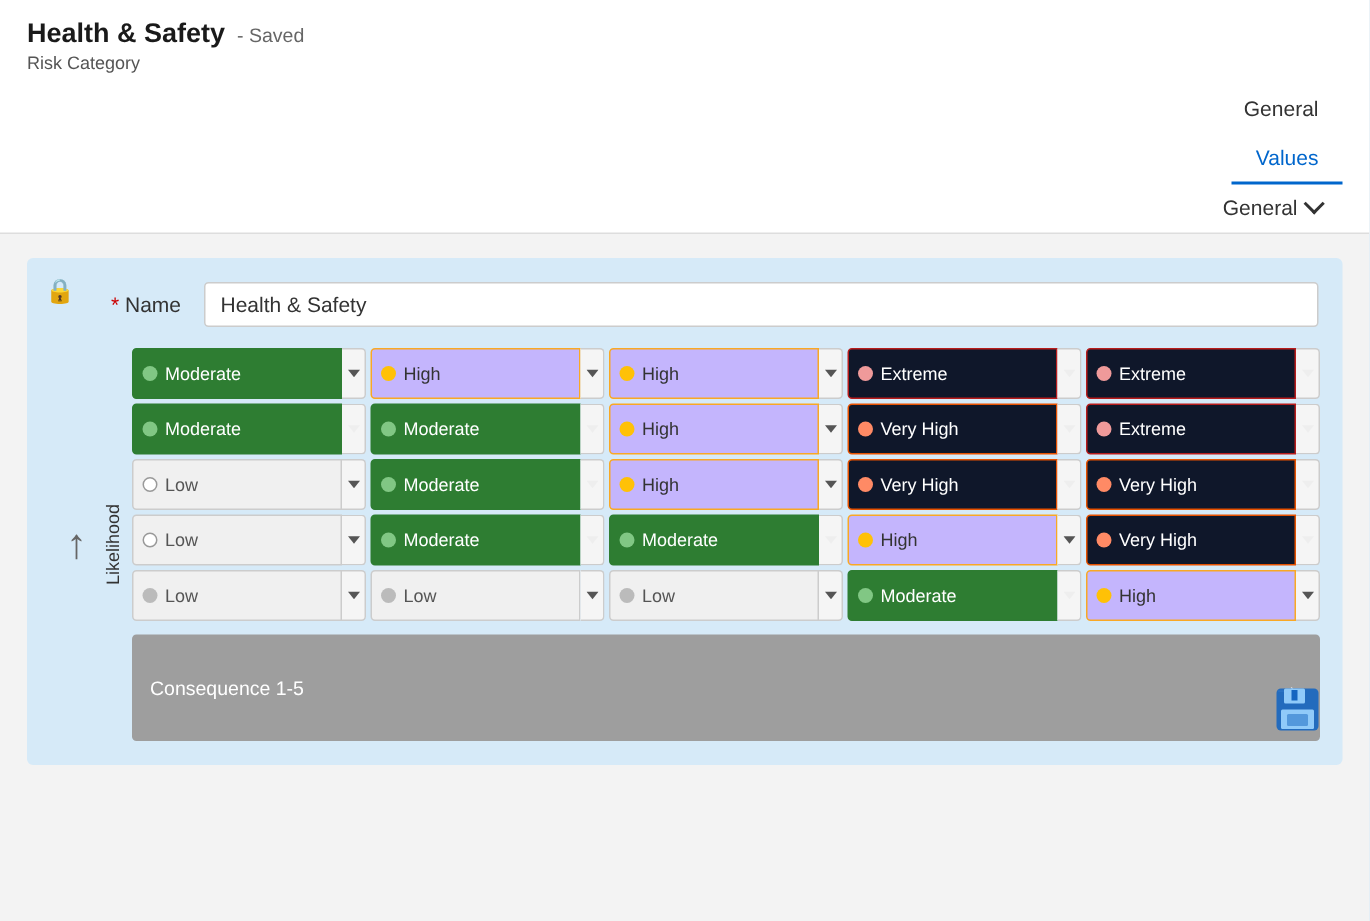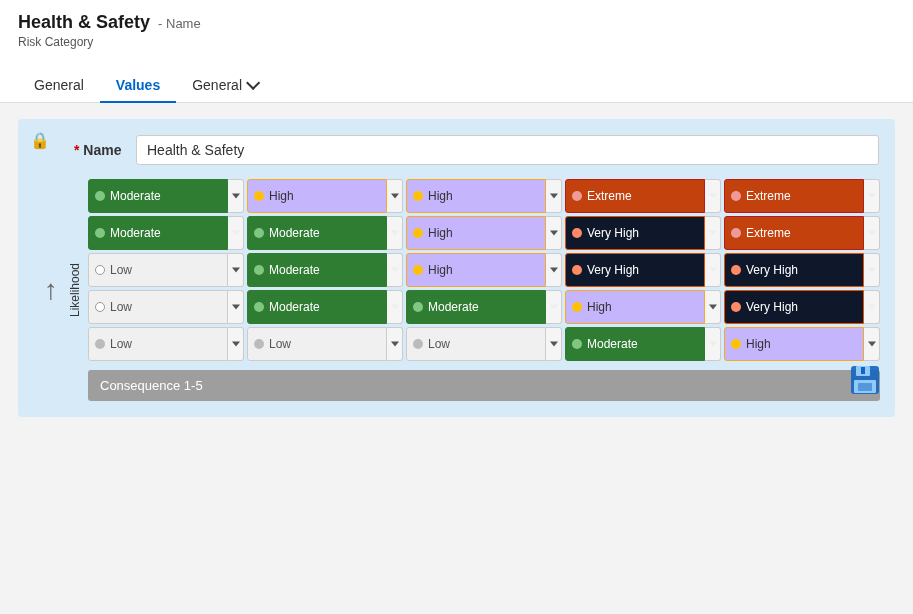--- a/index.html
+++ b/index.html
@@ -21,39 +21,40 @@
       font-weight: 700;
       color: #1a1a1a;
     }
     .saved-badge {
       font-size: 13px;
       color: #666;
     }
     .page-subtitle {
       font-size: 12px;
       color: #555;
-      margin-bottom: 20px;
+      margin-bottom: 7px;
     }
     .tabs {
       display: flex;
       gap: 0;
       align-items: flex-end;
+      flex-direction: column;
     }
     .tab {
       padding: 8px 16px;
       font-size: 14px;
       color: #333;
       cursor: pointer;
       border-bottom: 2px solid transparent;
       margin-bottom: -1px;
     }
     .tab.active {
       color: #0066cc;
       border-bottom: 2px solid #0066cc;
-      font-weight: 700;
+      font-weight: 400;
       text-align: center;
     }
     .tab-related {
       display: flex;
       align-items: center;
       gap: 4px;
     }
     .chevron-down {
       display: inline-block;
       width: 10px;
@@ -84,21 +85,21 @@
 
     .name-row {
       display: flex;
       align-items: center;
       gap: 12px;
       margin-bottom: 14px;
       margin-left: 40px;
     }
     .name-label {
       font-size: 14px;
-      font-weight: 700;
+      font-weight: 400;
       color: #333;
       min-width: 50px;
     }
     .name-input {
       flex: 1;
       padding: 6px 10px;
       font-size: 14px;
       border: 1px solid #ccc;
       border-radius: 3px;
       background: #fff;
@@ -173,41 +174,41 @@
       cursor: pointer;
       border-radius: 0 3px 3px 0;
     }
     .cell-dropdown svg {
       width: 8px;
       height: 8px;
     }
     .cell.bg-green { background: #2e7d32; color: #fff; border-color: #2e7d32; }
     .cell.bg-yellow { background: #c4b5fd; color: #333; border-color: #f9a825; }
     .cell.bg-orange { background: #0f172a; color: #fff; border-color: #e65100; }
-    .cell.bg-red { background: #c2410c; color: #fff; border-color: #b71c1c; }
+    .cell.bg-red { background: #0f172a; color: #fff; border-color: #b71c1c; }
     .cell.bg-light { background: #f0f0f0; color: #555; border-color: #ccc; }
 
     .dot {
       width: 10px;
       height: 10px;
       border-radius: 50%;
       flex-shrink: 0;
     }
     .dot-green { background: #4caf50; }
     .dot-yellow { background: #ffc107; }
     .dot-red { background: #f44336; }
 
     .cell.bg-green .dot-green { background: #81c784; }
     .cell.bg-red .dot-red { background: #ef9a9a; }
 
     .consequence-bar {
       background: #9e9e9e;
       color: #fff;
       font-size: 13px;
-      padding: 4px 12px;
+      padding: 24px 12px;
       border-radius: 3px;
       margin-top: 6px;
       display: flex;
       align-items: center;
       justify-content: space-between;
     }
     .right-arrow {
       font-size: 20px;
       color: #fff;
     }
@@ -233,21 +234,21 @@
     .cell-group .cell-dropdown {
       border-radius: 0 3px 3px 0;
     }
   </style>
 </head>
 <body>
 
 <div class="page-header">
   <div class="page-title-row">
     <span class="page-title">Health &amp; Safety</span>
-    <span class="saved-badge">- Name</span>
+    <span class="saved-badge">- Saved</span>
   </div>
   <div class="page-subtitle">Risk Category</div>
   <div class="tabs">
     <div class="tab">General</div>
     <div class="tab active">Values</div>
     <div class="tab tab-related">
       <span>General</span>
       <span class="chevron-down"></span>
     </div>
   </div>

